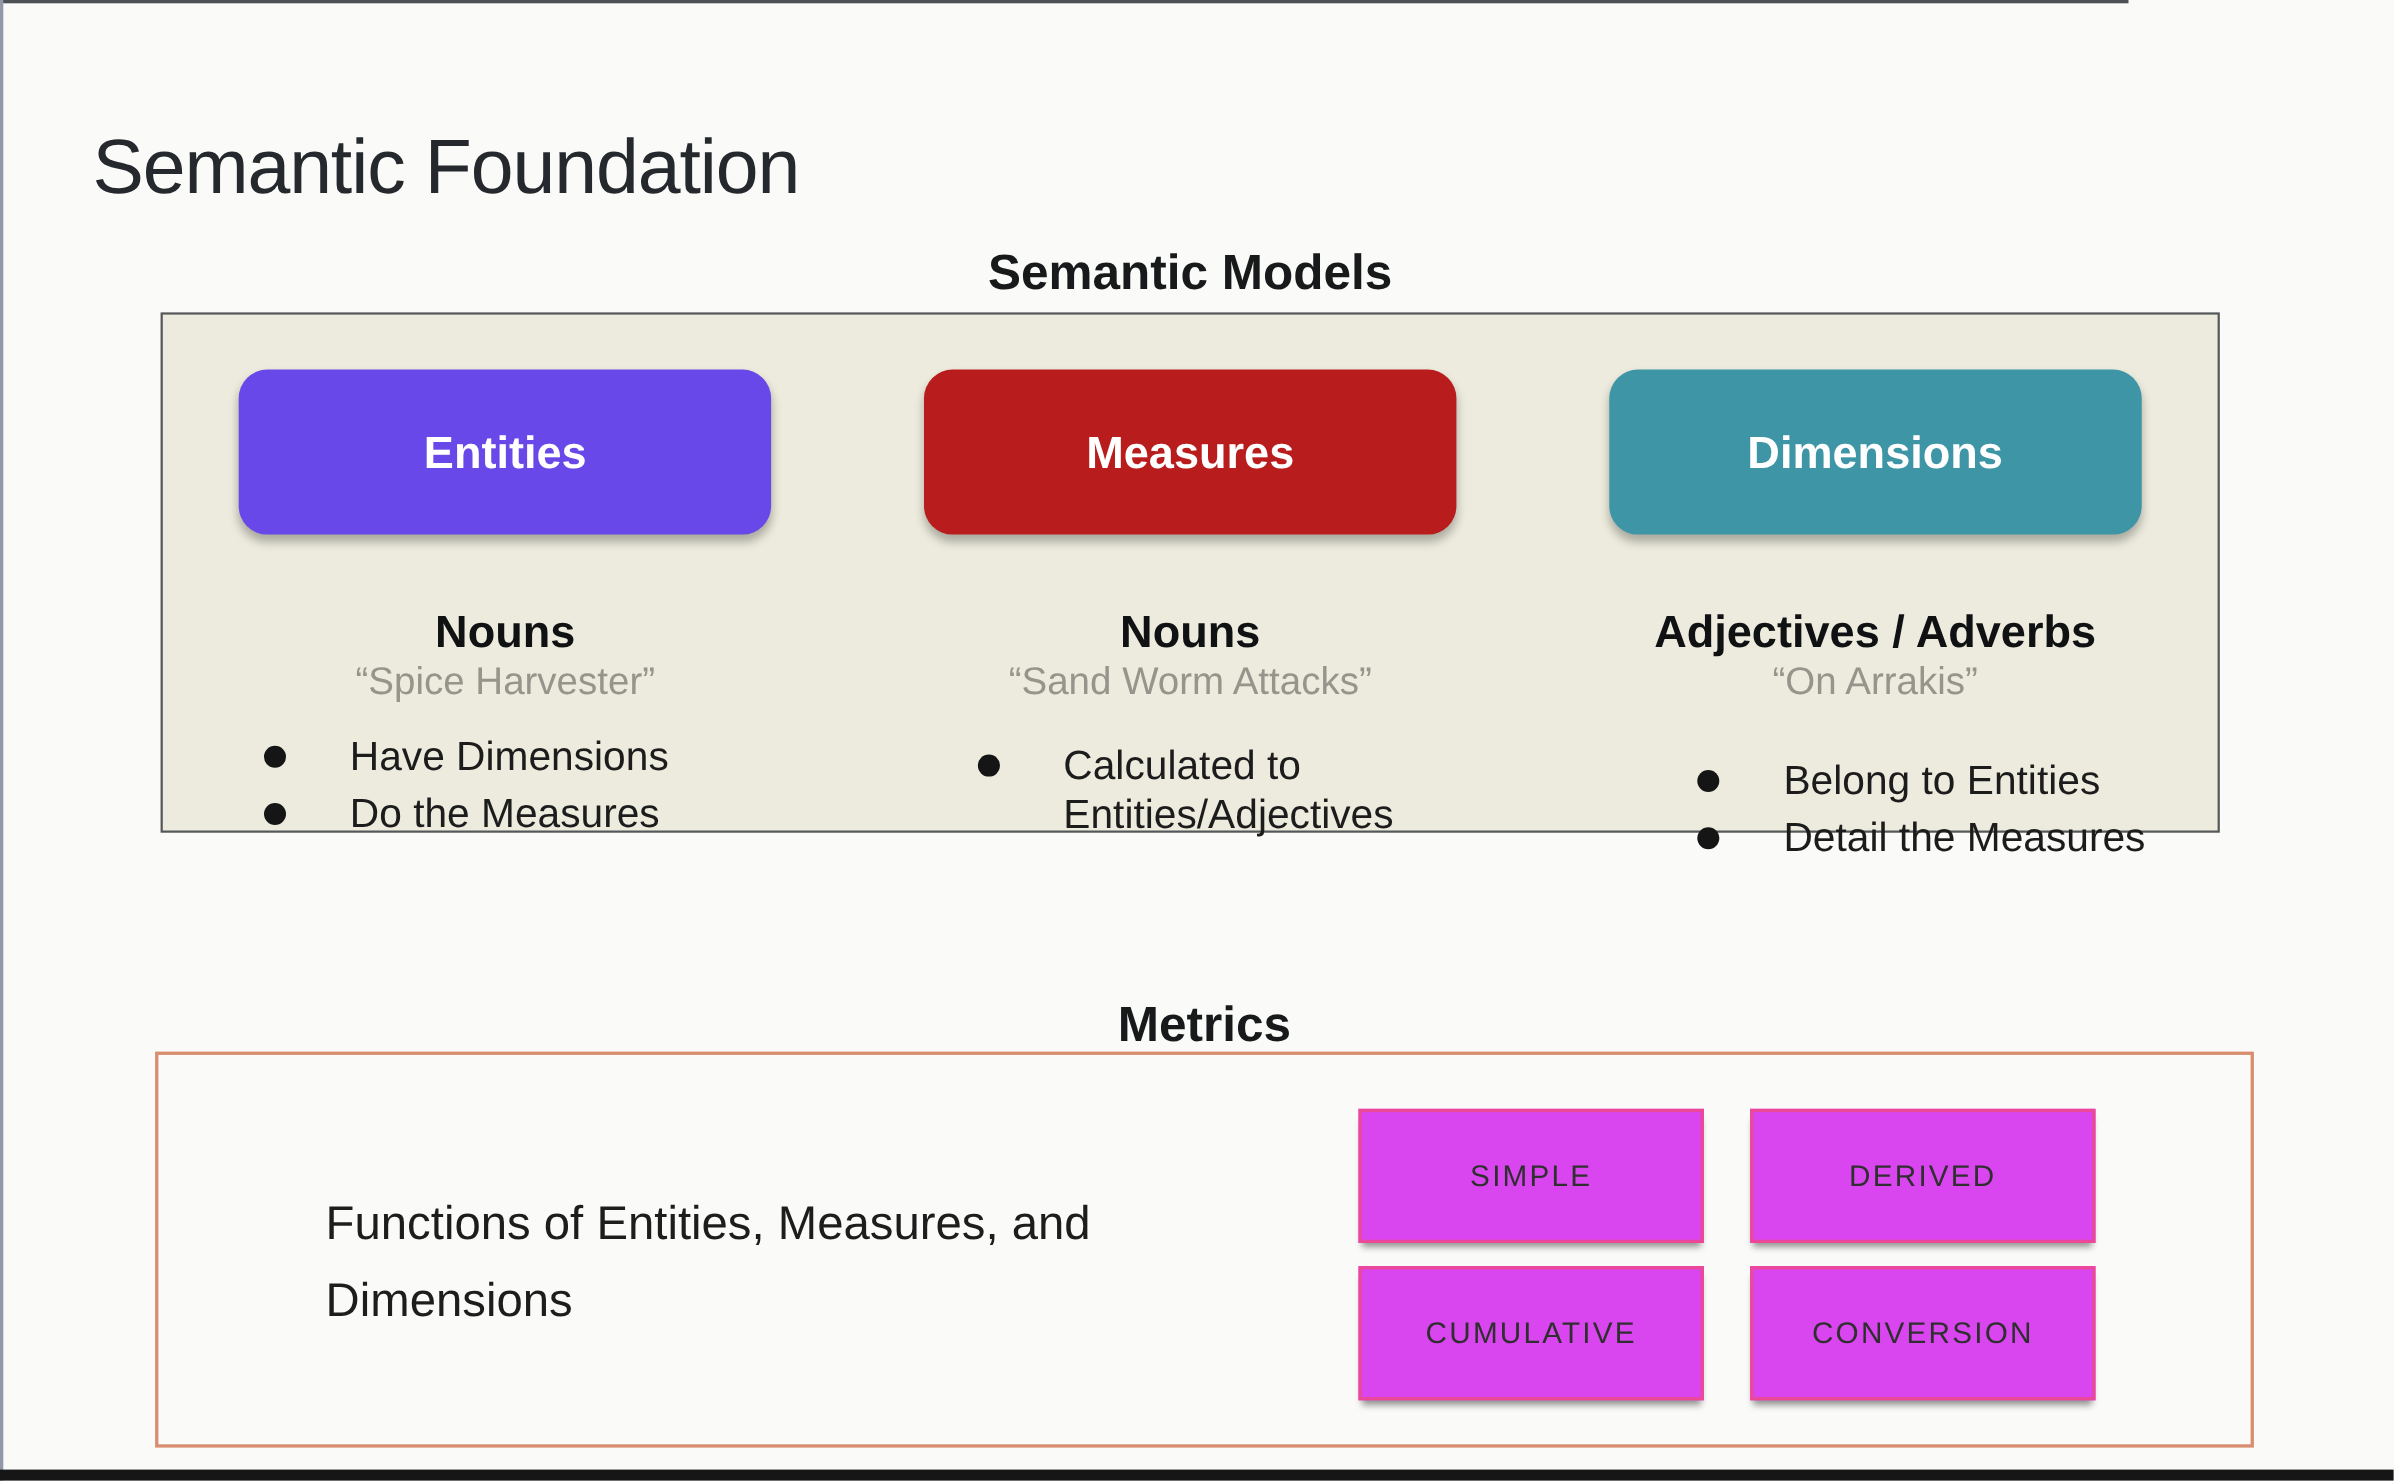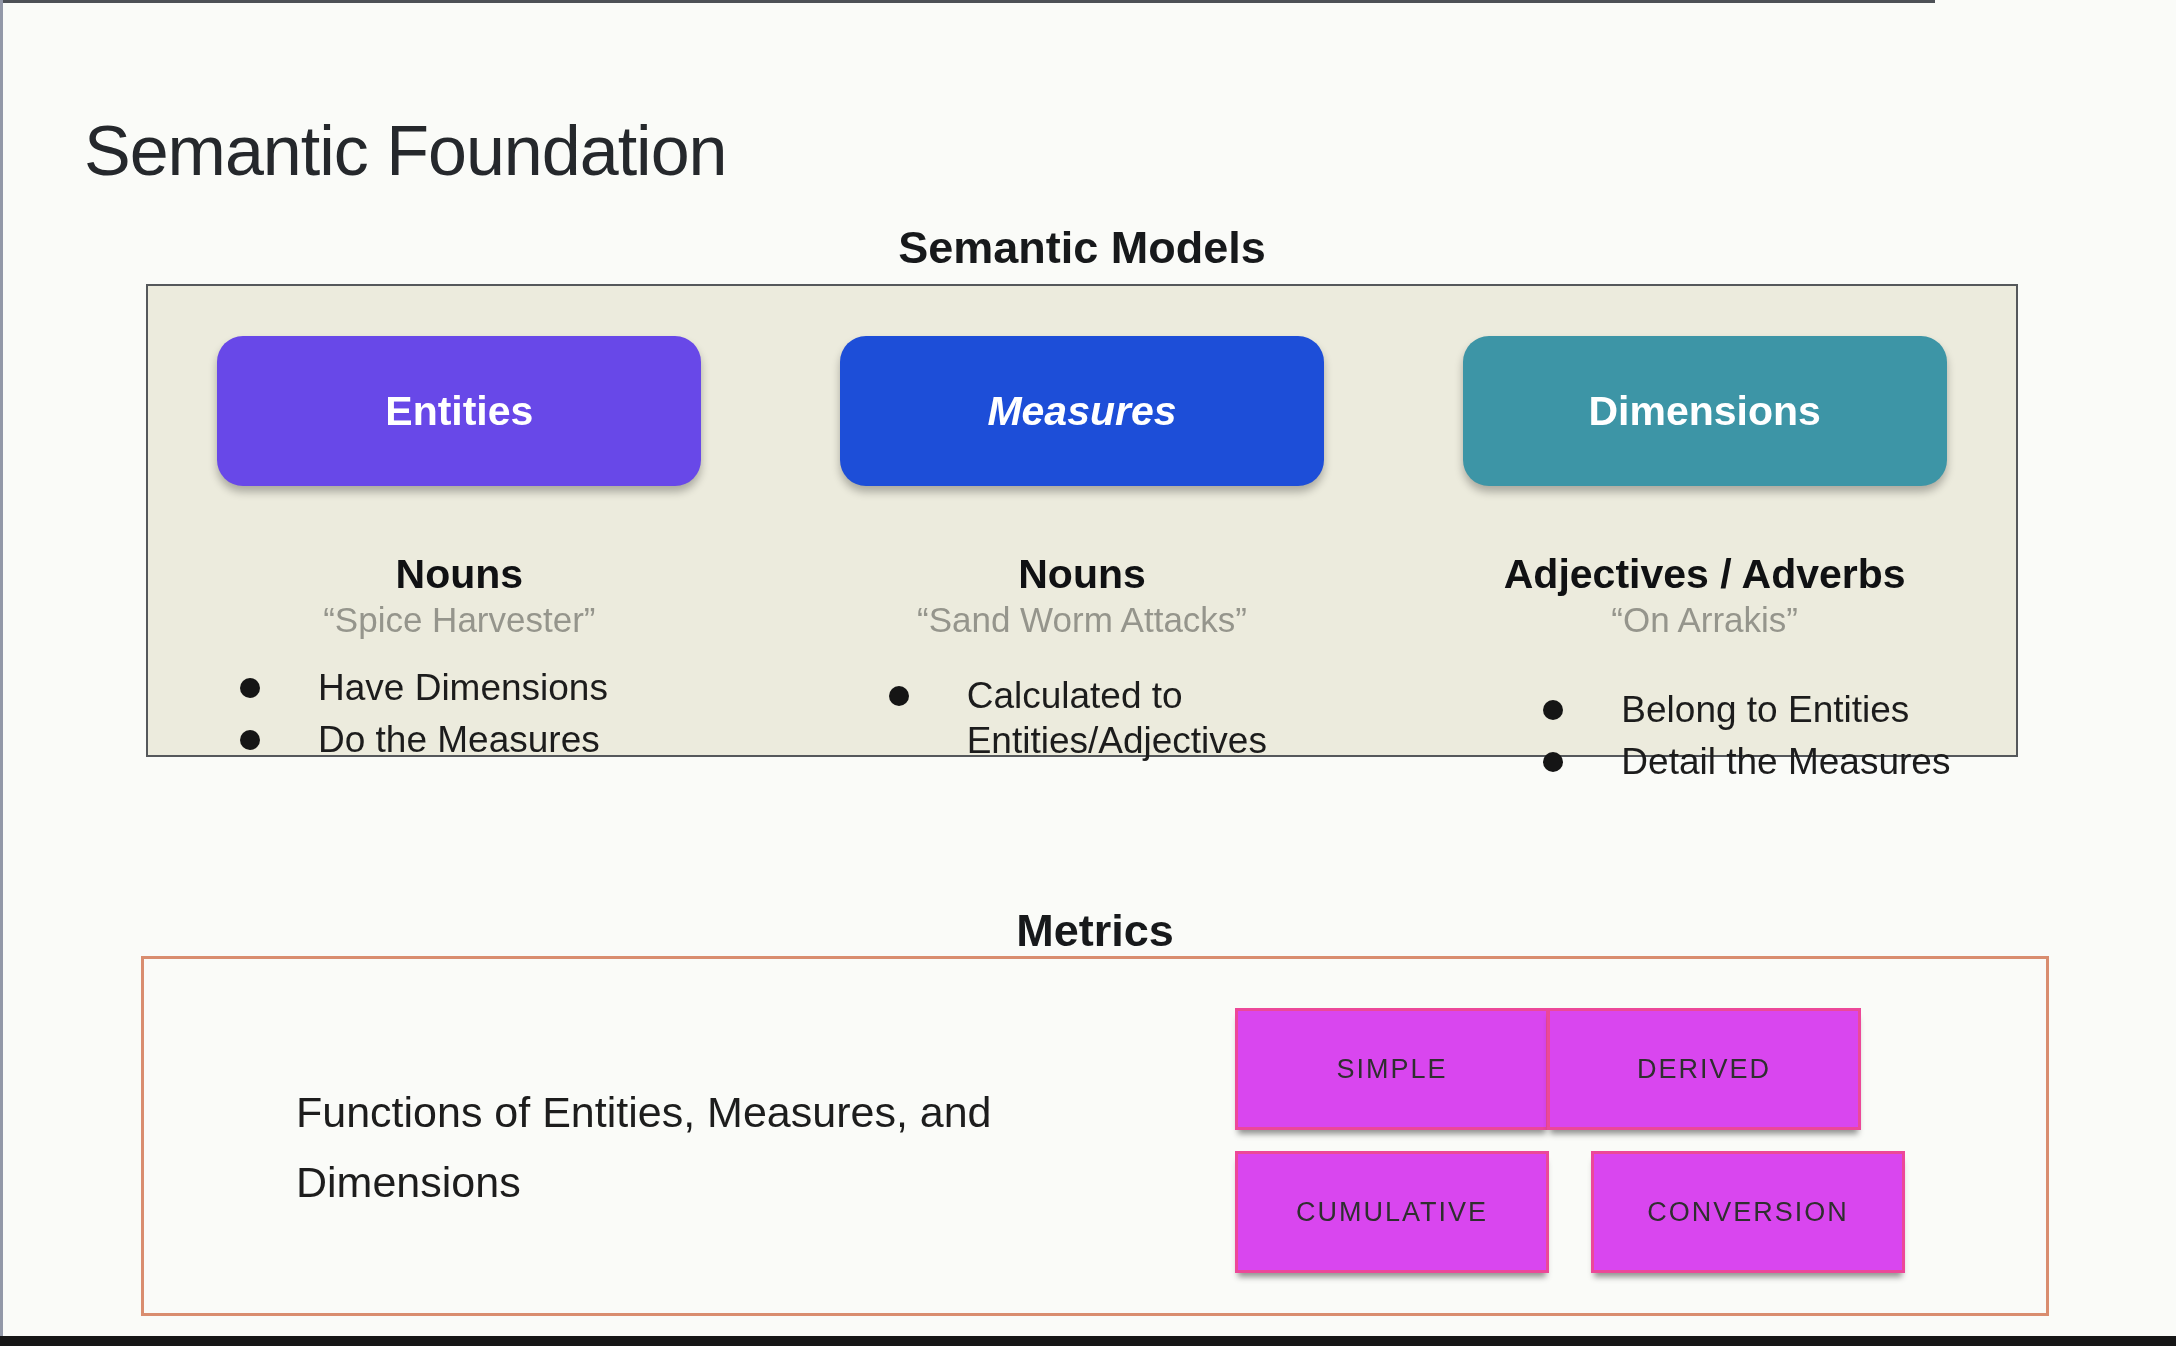--- a/index.html
+++ b/index.html
@@ -66,21 +66,21 @@
     font-size: 43px; color: #1d1d1d; line-height: 70px; max-width: 730px; font-weight: 400;
   }
   .mbox {
     position: absolute; width: 314px; height: 122px; box-sizing: border-box;
     background: #d946ef; border: 3px solid #ec4899;
     display: flex; align-items: center; justify-content: center;
     font-size: 27px; letter-spacing: 2px; color: #2f2f2f;
     box-shadow: 0 7px 6px -3px rgba(0,0,0,0.42);
   }
   .mbox-0 { left: 1091px; top: 49px; }
-  .mbox-1 { left: 1403px; top: 49px; text-align: center; }
+  .mbox-1 { left: 1447px; top: 49px; text-align: center; }
   .mbox-2 { left: 1091px; top: 192px; }
   .mbox-3 { left: 1447px; top: 192px; }
 </style>
 </head>
 <body>
 
 <div class="edge-top"></div>
 <div class="edge-left"></div>
 <div class="edge-bottom"></div>
 
@@ -102,21 +102,21 @@
         <span class="b-text">Have Dimensions</span>
       </li>
       <li>
         <span class="dot"></span>
         <span class="b-text">Do the Measures</span>
       </li>
     </ul>
   </div>
 
   <div class="sm-col">
-    <div class="pill" style="background: #1d4ed8; font-style: italic;">
+    <div class="pill" style="background: #b91c1c;">
       <span>Measures</span>
     </div>
     <div class="col-heading">Nouns</div>
     <div class="col-quote">“Sand Worm Attacks”</div>
     <ul class="bullets">
       <li>
         <span class="dot"></span>
         <span class="b-text">Calculated to Entities/Adjectives</span>
       </li>
     </ul>

